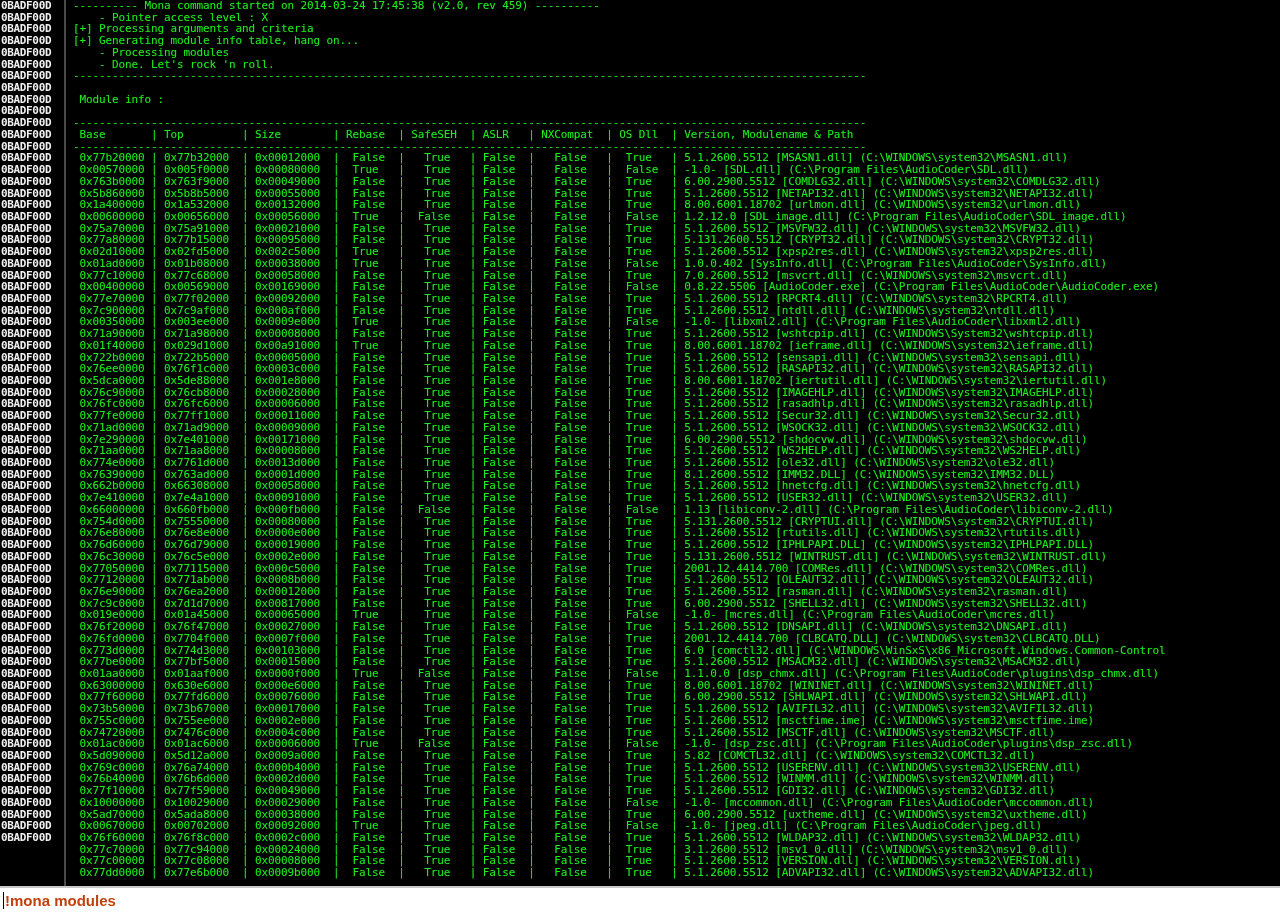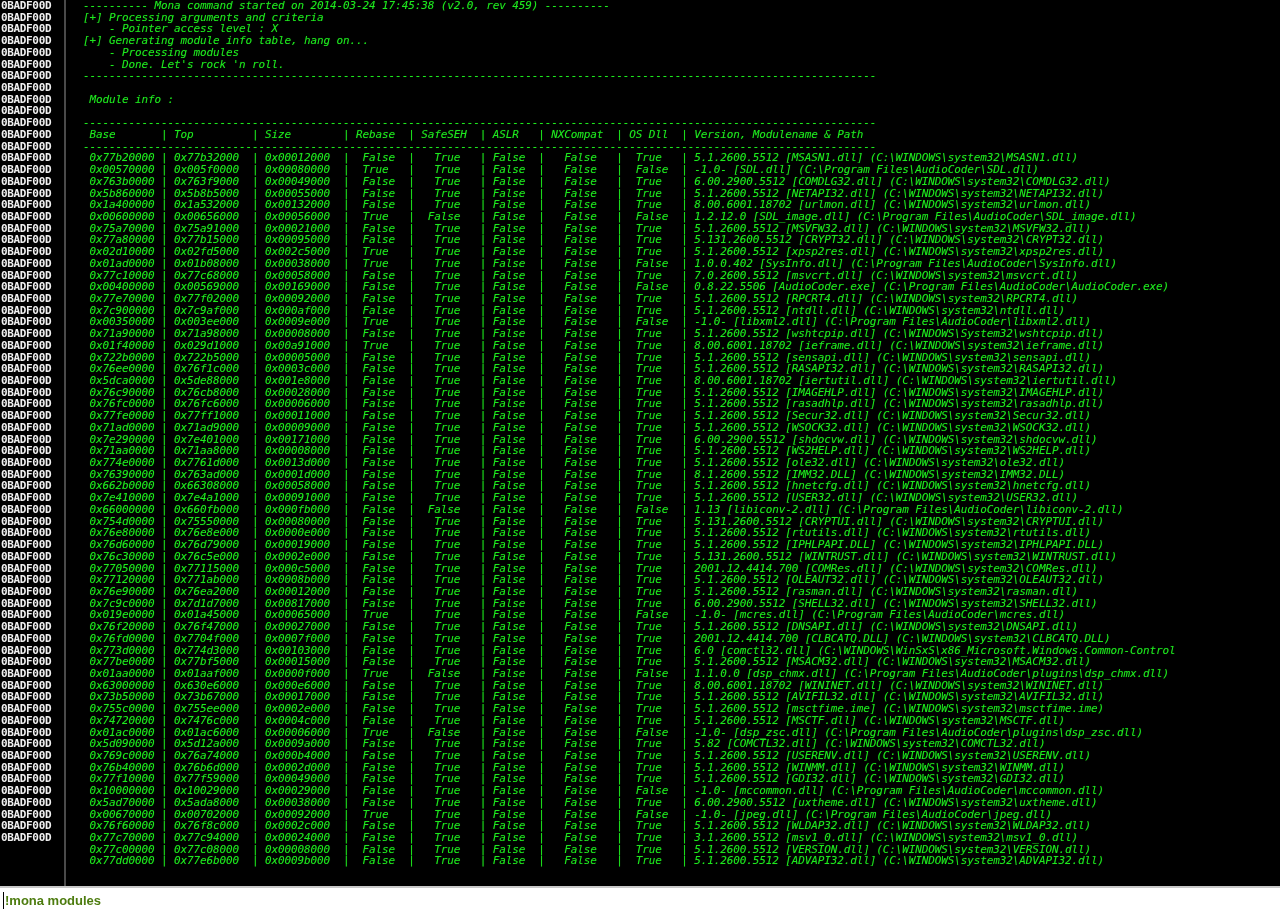--- a/index.html
+++ b/index.html
@@ -56,23 +56,22 @@
     padding-left: 1px;
     font-weight: bold;
   }
 
   
   #log {
     flex: 1;
     position: relative;
     background: #000000;
     overflow: hidden;
-    padding-left: 17px;
+    padding-left: 7px;
     box-sizing: border-box;
-    font-style: italic;
   }
   .log-line {
     color: #1ee81e;
     font-family: "DejaVu Sans Mono", monospace;
     font-size: 11px;
     line-height: 11.73px;
     height: 11.73px;
     white-space: pre;
     letter-spacing: -0.12px;
     text-shadow: 0 0 1px rgba(30,232,30,0.35);
@@ -95,23 +94,23 @@
     position: relative;
   }
   #caret {
     width: 1px;
     height: 17px;
     background: #000000;
     margin-left: 3px;
     margin-right: 0px;
   }
   #cmd-text {
-    color: #4d7c0f;
+    color: #c2410c;
     font-family: "Liberation Sans", sans-serif;
-    font-size: 13px;
+    font-size: 15px;
     font-weight: bold;
     line-height: 17px;
     white-space: pre;
     padding-left: 1px;
   }
 </style>
 </head>
 <body>
 
 <div id="app">
@@ -188,22 +187,22 @@
         <div class="gutter-line">0BADF00D</div>
         <div class="gutter-line">0BADF00D</div>
         <div class="gutter-line">0BADF00D</div>
         <div class="gutter-line">0BADF00D</div>
         <div class="gutter-line">0BADF00D</div>
         <div class="gutter-line">0BADF00D</div>
       </div>
 
     <div id="log">
         <div class="log-line">---------- Mona command started on 2014-03-24 17:45:38 (v2.0, rev 459) ----------</div>
+        <div class="log-line">    - Pointer access level : X</div>
         <div class="log-line">[+] Processing arguments and criteria</div>
-        <div class="log-line">    - Pointer access level : X</div>
         <div class="log-line">[+] Generating module info table, hang on...</div>
         <div class="log-line">    - Processing modules</div>
         <div class="log-line">    - Done. Let's rock 'n roll.</div>
         <div class="log-line rule">--------------------------------------------------------------------------------------------------------------------------</div>
         <div class="log-line blank">&nbsp;</div>
         <div class="log-line"> Module info :</div>
         <div class="log-line blank">&nbsp;</div>
         <div class="log-line rule">--------------------------------------------------------------------------------------------------------------------------</div>
         <div class="log-line"> Base       | Top         | Size        | Rebase  | SafeSEH  | ASLR   | NXCompat  | OS Dll  | Version, Modulename &amp; Path</div>
         <div class="log-line rule">--------------------------------------------------------------------------------------------------------------------------</div>
@@ -246,20 +245,21 @@
         <div class="log-line"> 0x77120000 | 0x771ab000  | 0x0008b000  |  False  |   True   | False  |   False   |  True   | 5.1.2600.5512 [OLEAUT32.dll] (C:\WINDOWS\system32\OLEAUT32.dll)</div>
         <div class="log-line"> 0x76e90000 | 0x76ea2000  | 0x00012000  |  False  |   True   | False  |   False   |  True   | 5.1.2600.5512 [rasman.dll] (C:\WINDOWS\system32\rasman.dll)</div>
         <div class="log-line"> 0x7c9c0000 | 0x7d1d7000  | 0x00817000  |  False  |   True   | False  |   False   |  True   | 6.00.2900.5512 [SHELL32.dll] (C:\WINDOWS\system32\SHELL32.dll)</div>
         <div class="log-line"> 0x019e0000 | 0x01a45000  | 0x00065000  |  True   |   True   | False  |   False   |  False  | -1.0- [mcres.dll] (C:\Program Files\AudioCoder\mcres.dll)</div>
         <div class="log-line"> 0x76f20000 | 0x76f47000  | 0x00027000  |  False  |   True   | False  |   False   |  True   | 5.1.2600.5512 [DNSAPI.dll] (C:\WINDOWS\system32\DNSAPI.dll)</div>
         <div class="log-line"> 0x76fd0000 | 0x7704f000  | 0x0007f000  |  False  |   True   | False  |   False   |  True   | 2001.12.4414.700 [CLBCATQ.DLL] (C:\WINDOWS\system32\CLBCATQ.DLL)</div>
         <div class="log-line"> 0x773d0000 | 0x774d3000  | 0x00103000  |  False  |   True   | False  |   False   |  True   | 6.0 [comctl32.dll] (C:\WINDOWS\WinSxS\x86_Microsoft.Windows.Common-Control</div>
         <div class="log-line"> 0x77be0000 | 0x77bf5000  | 0x00015000  |  False  |   True   | False  |   False   |  True   | 5.1.2600.5512 [MSACM32.dll] (C:\WINDOWS\system32\MSACM32.dll)</div>
         <div class="log-line"> 0x01aa0000 | 0x01aaf000  | 0x0000f000  |  True   |  False   | False  |   False   |  False  | 1.1.0.0 [dsp_chmx.dll] (C:\Program Files\AudioCoder\plugins\dsp_chmx.dll)</div>
         <div class="log-line"> 0x63000000 | 0x630e6000  | 0x000e6000  |  False  |   True   | False  |   False   |  True   | 8.00.6001.18702 [WININET.dll] (C:\WINDOWS\system32\WININET.dll)</div>
+        <div class="log-line"> 0x77f60000 | 0x77fd6000  | 0x00076000  |  False  |   True   | False  |   False   |  True   | 6.00.2900.5512 [SHLWAPI.dll] (C:\WINDOWS\system32\SHLWAPI.dll)</div>
         <div class="log-line"> 0x73b50000 | 0x73b67000  | 0x00017000  |  False  |   True   | False  |   False   |  True   | 5.1.2600.5512 [AVIFIL32.dll] (C:\WINDOWS\system32\AVIFIL32.dll)</div>
         <div class="log-line"> 0x755c0000 | 0x755ee000  | 0x0002e000  |  False  |   True   | False  |   False   |  True   | 5.1.2600.5512 [msctfime.ime] (C:\WINDOWS\system32\msctfime.ime)</div>
         <div class="log-line"> 0x74720000 | 0x7476c000  | 0x0004c000  |  False  |   True   | False  |   False   |  True   | 5.1.2600.5512 [MSCTF.dll] (C:\WINDOWS\system32\MSCTF.dll)</div>
         <div class="log-line"> 0x01ac0000 | 0x01ac6000  | 0x00006000  |  True   |  False   | False  |   False   |  False  | -1.0- [dsp_zsc.dll] (C:\Program Files\AudioCoder\plugins\dsp_zsc.dll)</div>
         <div class="log-line"> 0x5d090000 | 0x5d12a000  | 0x0009a000  |  False  |   True   | False  |   False   |  True   | 5.82 [COMCTL32.dll] (C:\WINDOWS\system32\COMCTL32.dll)</div>
         <div class="log-line"> 0x769c0000 | 0x76a74000  | 0x000b4000  |  False  |   True   | False  |   False   |  True   | 5.1.2600.5512 [USERENV.dll] (C:\WINDOWS\system32\USERENV.dll)</div>
         <div class="log-line"> 0x76b40000 | 0x76b6d000  | 0x0002d000  |  False  |   True   | False  |   False   |  True   | 5.1.2600.5512 [WINMM.dll] (C:\WINDOWS\system32\WINMM.dll)</div>
         <div class="log-line"> 0x77f10000 | 0x77f59000  | 0x00049000  |  False  |   True   | False  |   False   |  True   | 5.1.2600.5512 [GDI32.dll] (C:\WINDOWS\system32\GDI32.dll)</div>
         <div class="log-line"> 0x10000000 | 0x10029000  | 0x00029000  |  False  |   True   | False  |   False   |  False  | -1.0- [mccommon.dll] (C:\Program Files\AudioCoder\mccommon.dll)</div>
         <div class="log-line"> 0x5ad70000 | 0x5ada8000  | 0x00038000  |  False  |   True   | False  |   False   |  True   | 6.00.2900.5512 [uxtheme.dll] (C:\WINDOWS\system32\uxtheme.dll)</div>

